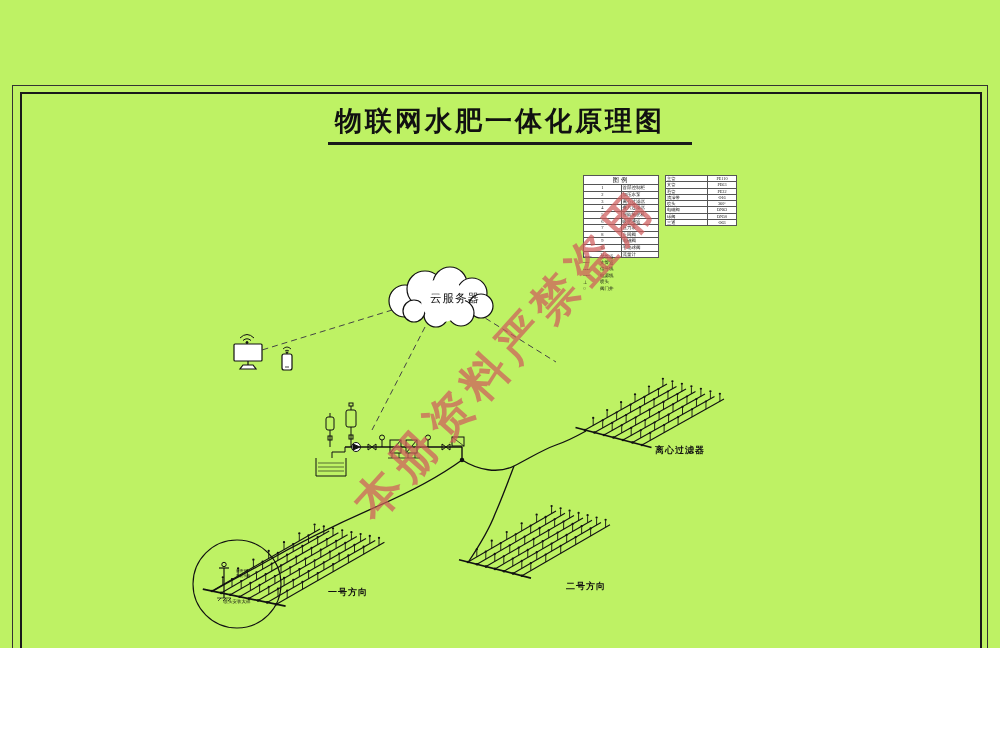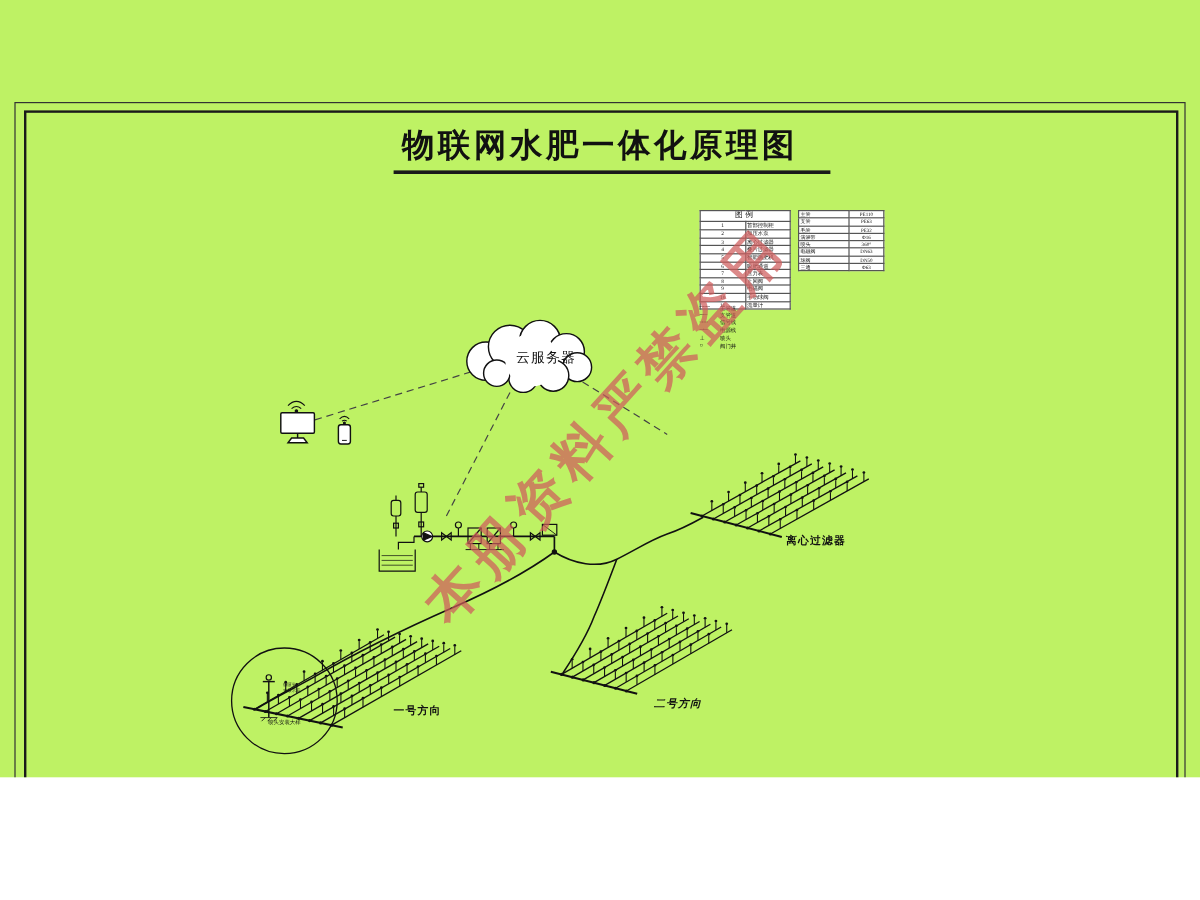--- a/index.html
+++ b/index.html
@@ -25,21 +25,21 @@
   .pipe-row{display:flex;align-items:center;height:6.4px;}
   .pipe-row .sym{display:inline-block;width:17px;letter-spacing:-1px;font-size:5px;}
   .pipe-row .nm{flex:1;}
   
   .art{position:absolute;left:0;top:0;z-index:2;}
   
   .lbl{position:absolute;z-index:3;text-align:center;}
   .lbl-cloud{left:410px;top:291px;width:90px;font-size:11.5px;letter-spacing:1px;}
   .lbl-field{width:60px;font-size:9px;font-weight:bold;letter-spacing:1px;}
   #lbl-field1{left:318px;top:586px;font-family:Liberation Serif, serif;}
-  #lbl-field2{left:535px;top:580px;font-style:italic;}
+  #lbl-field2{left:556px;top:580px;}
   #lbl-field3{left:650px;top:444px;}
   .lbl-callout{left:205px;top:599px;width:64px;font-size:4.5px;}
   .lbl-callout-note{left:236px;top:569px;width:36px;font-size:3.6px;line-height:1.3;text-align:left;}
   
   .watermark{position:absolute;left:275px;top:125px;width:460px;height:460px;z-index:5;
       display:flex;align-items:center;justify-content:center;pointer-events:none;
       transform:rotate(-48deg);font-size:46px;font-weight:bold;letter-spacing:7px;
       color:rgba(207,92,92,0.72);white-space:nowrap;}
 </style>
 </head>

